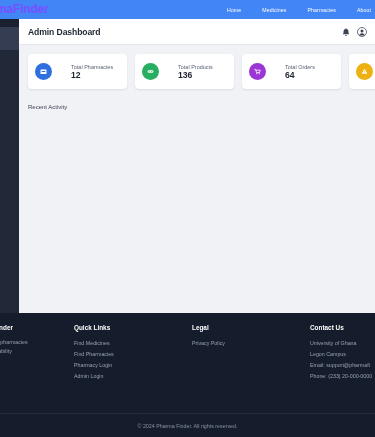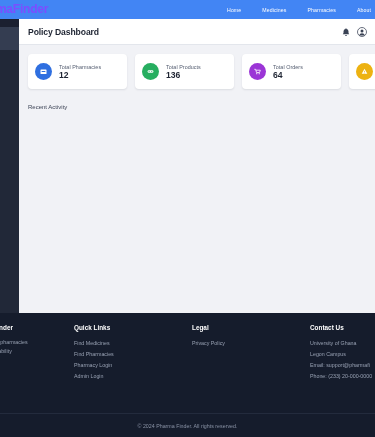--- a/index.html
+++ b/index.html
@@ -63,21 +63,21 @@
   }
   .card {
     flex:0 0 auto; width:99px; height:35px; background:#ffffff;
     border-radius:4px; box-shadow:0 1px 2px rgba(20,28,50,.10);
     display:flex; align-items:center; padding:0 7px; gap:7px;
   }
   .card-ic {
     width:17px; height:17px; border-radius:50%;
     flex:0 0 auto; display:flex; align-items:center; justify-content:center;
   }
-  .card-txt { display:flex; flex-direction:column; gap:1px; min-width:0; }
+  .card-txt { display:flex; flex-direction:column; gap:1px; min-width:0;margin-left:12px; }
   .card-label {
     font-size:5.4px; color:#545d70; white-space:nowrap; letter-spacing:.05px;
   }
   .card-value {
     font-size:8.6px; font-weight:700; color:#1f2533; line-height:1;
   }
 
   
   .recent {
     margin:15px 0 0 9px; font-size:6px; color:#3e4557; font-weight:400;
@@ -135,21 +135,21 @@
     <div class="sb-top"></div>
     <div class="sb-item active"></div>
     <div class="sb-item"></div>
     <div class="sb-item"></div>
     <div class="sb-item"></div>
   </div>
 
   <div class="main">
 
     <div class="dashbar">
-      <div class="dash-title">Policy Dashboard</div>
+      <div class="dash-title">Admin Dashboard</div>
       <div class="dash-actions">
         <span class="icon-bell">
           <svg width="8" height="9" viewBox="0 0 16 18">
             <path d="M8 0.5a1.1 1.1 0 0 1 1.1 1.1v.6a5 5 0 0 1 3.9 4.9v3l1.4 2.2H1.6L3 10.1v-3a5 5 0 0 1 3.9-4.9v-.6A1.1 1.1 0 0 1 8 .5z" fill="#3a4254"></path>
             <path d="M6.2 14.2h3.6a1.8 1.8 0 0 1-3.6 0z" fill="#3a4254"></path>
           </svg>
         </span>
         <span class="avatar-ic">
           <svg width="10" height="10" viewBox="0 0 20 20">
             <circle cx="10" cy="10" r="9" fill="none" stroke="#3a4254" stroke-width="1.5"></circle>

